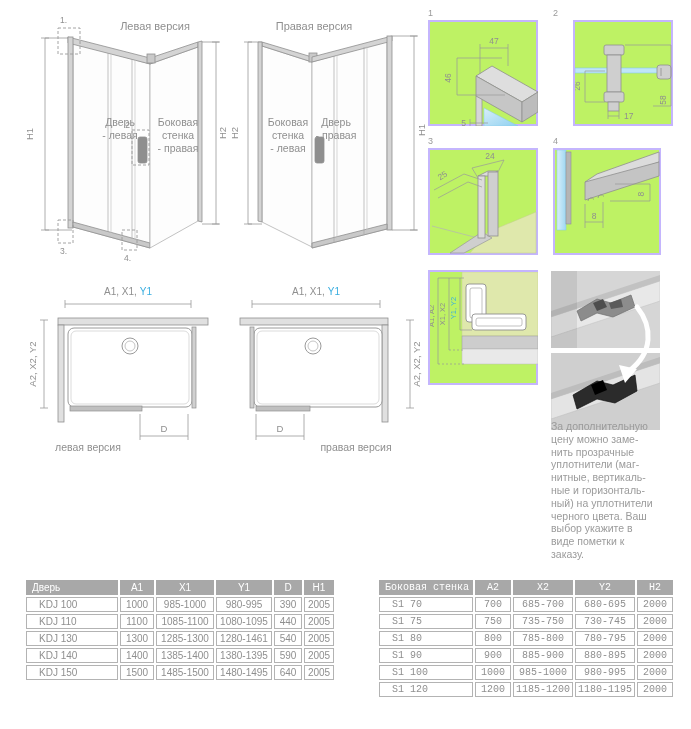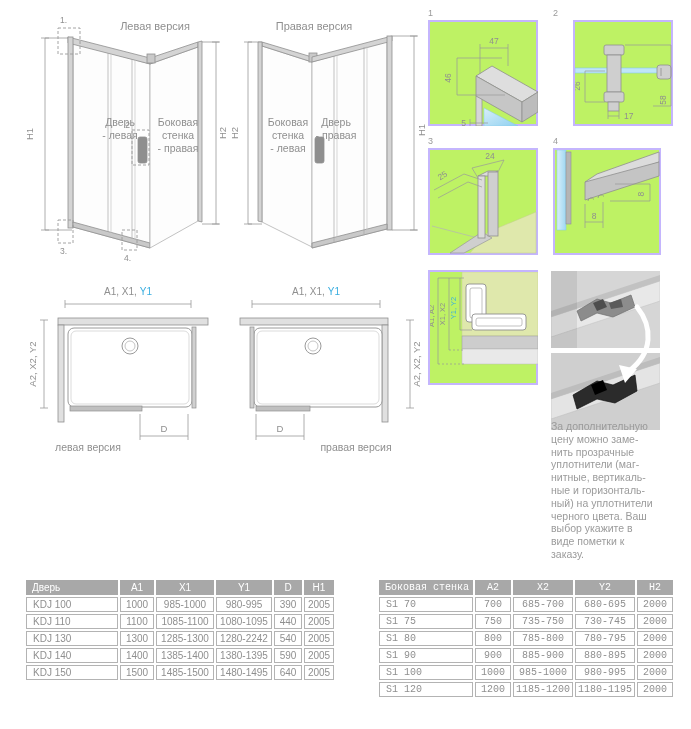--- a/index.html
+++ b/index.html
@@ -16,21 +16,21 @@
 svg { display:block; }
 svg text { font-family:"Liberation Sans",sans-serif; fill:#8f8f8f; }
 .dim-t { font-size:8.5px; }
 .dim-m { font-size:9.5px; }
 .blue { fill:#3aaee0; }
 .blue-html { color:#3aaee0; margin-left:3px; }
 table.spec { position:absolute; border-collapse:separate; border-spacing:2px; font-size:10px; color:#8f8f8f; table-layout:fixed; }
 table.spec th { background:#a8a8a8; color:#fff; font-weight:normal; text-align:center; height:15px; line-height:15px; padding:0 2px; white-space:nowrap; overflow:hidden; }
 table.spec th:first-child { text-align:left; padding-left:6px; }
 table.spec td { border:1px solid #b3b3b3; text-align:center; height:15px; line-height:13px; padding:0 2px; white-space:nowrap; overflow:hidden; }
-table.spec td:first-child { text-align:left; padding-left:6px; }
+table.spec td:first-child { text-align:left; padding-left:12px; }
 </style>
 </head>
 <body>
 
 <div class="page">
 
   <svg class="abs" style="left:20px;top:10px;" width="212" height="262" viewBox="0 0 212 262">
 
     <g stroke="#9a9a9a" stroke-width="0.8">
       <line x1="25" y1="28" x2="25" y2="220"></line>
@@ -411,21 +411,21 @@
           <td>1100</td>
           <td>1085-1100</td>
           <td>1080-1095</td>
           <td>440</td>
           <td>2005</td>
         </tr>
         <tr>
           <td>KDJ 130</td>
           <td>1300</td>
           <td>1285-1300</td>
-          <td>1280-2242</td>
+          <td>1280-1461</td>
           <td>540</td>
           <td>2005</td>
         </tr>
         <tr>
           <td>KDJ 140</td>
           <td>1400</td>
           <td>1385-1400</td>
           <td>1380-1395</td>
           <td>590</td>
           <td>2005</td>

